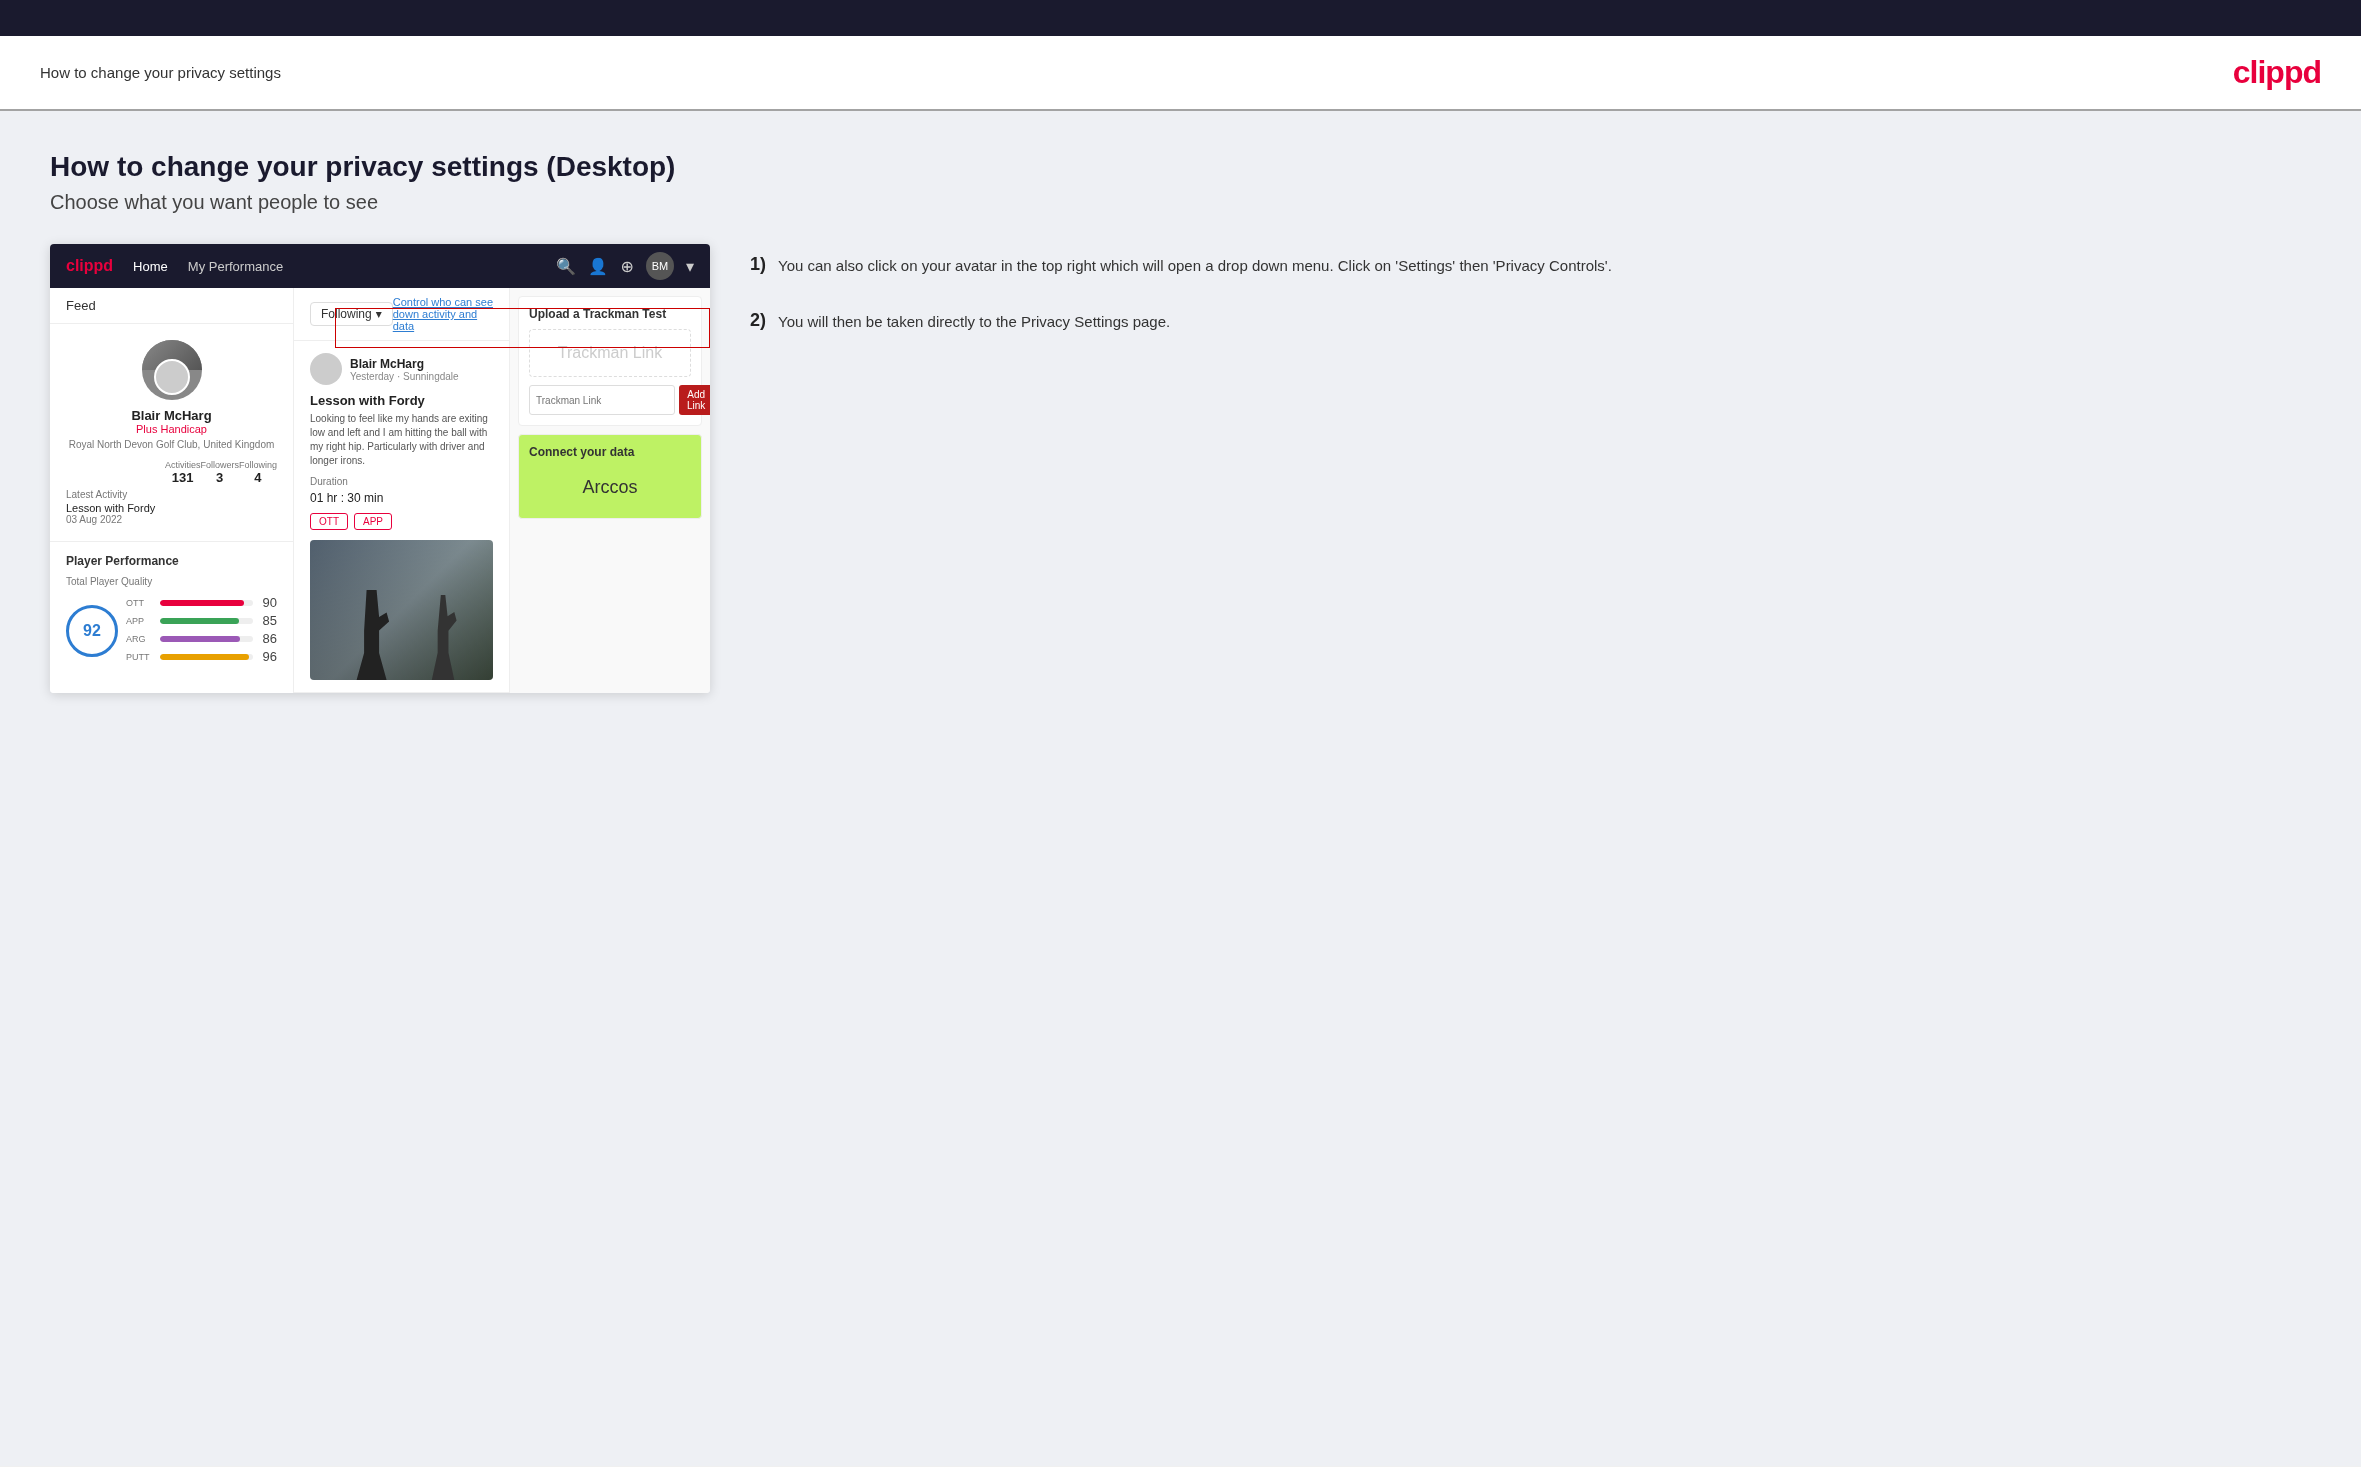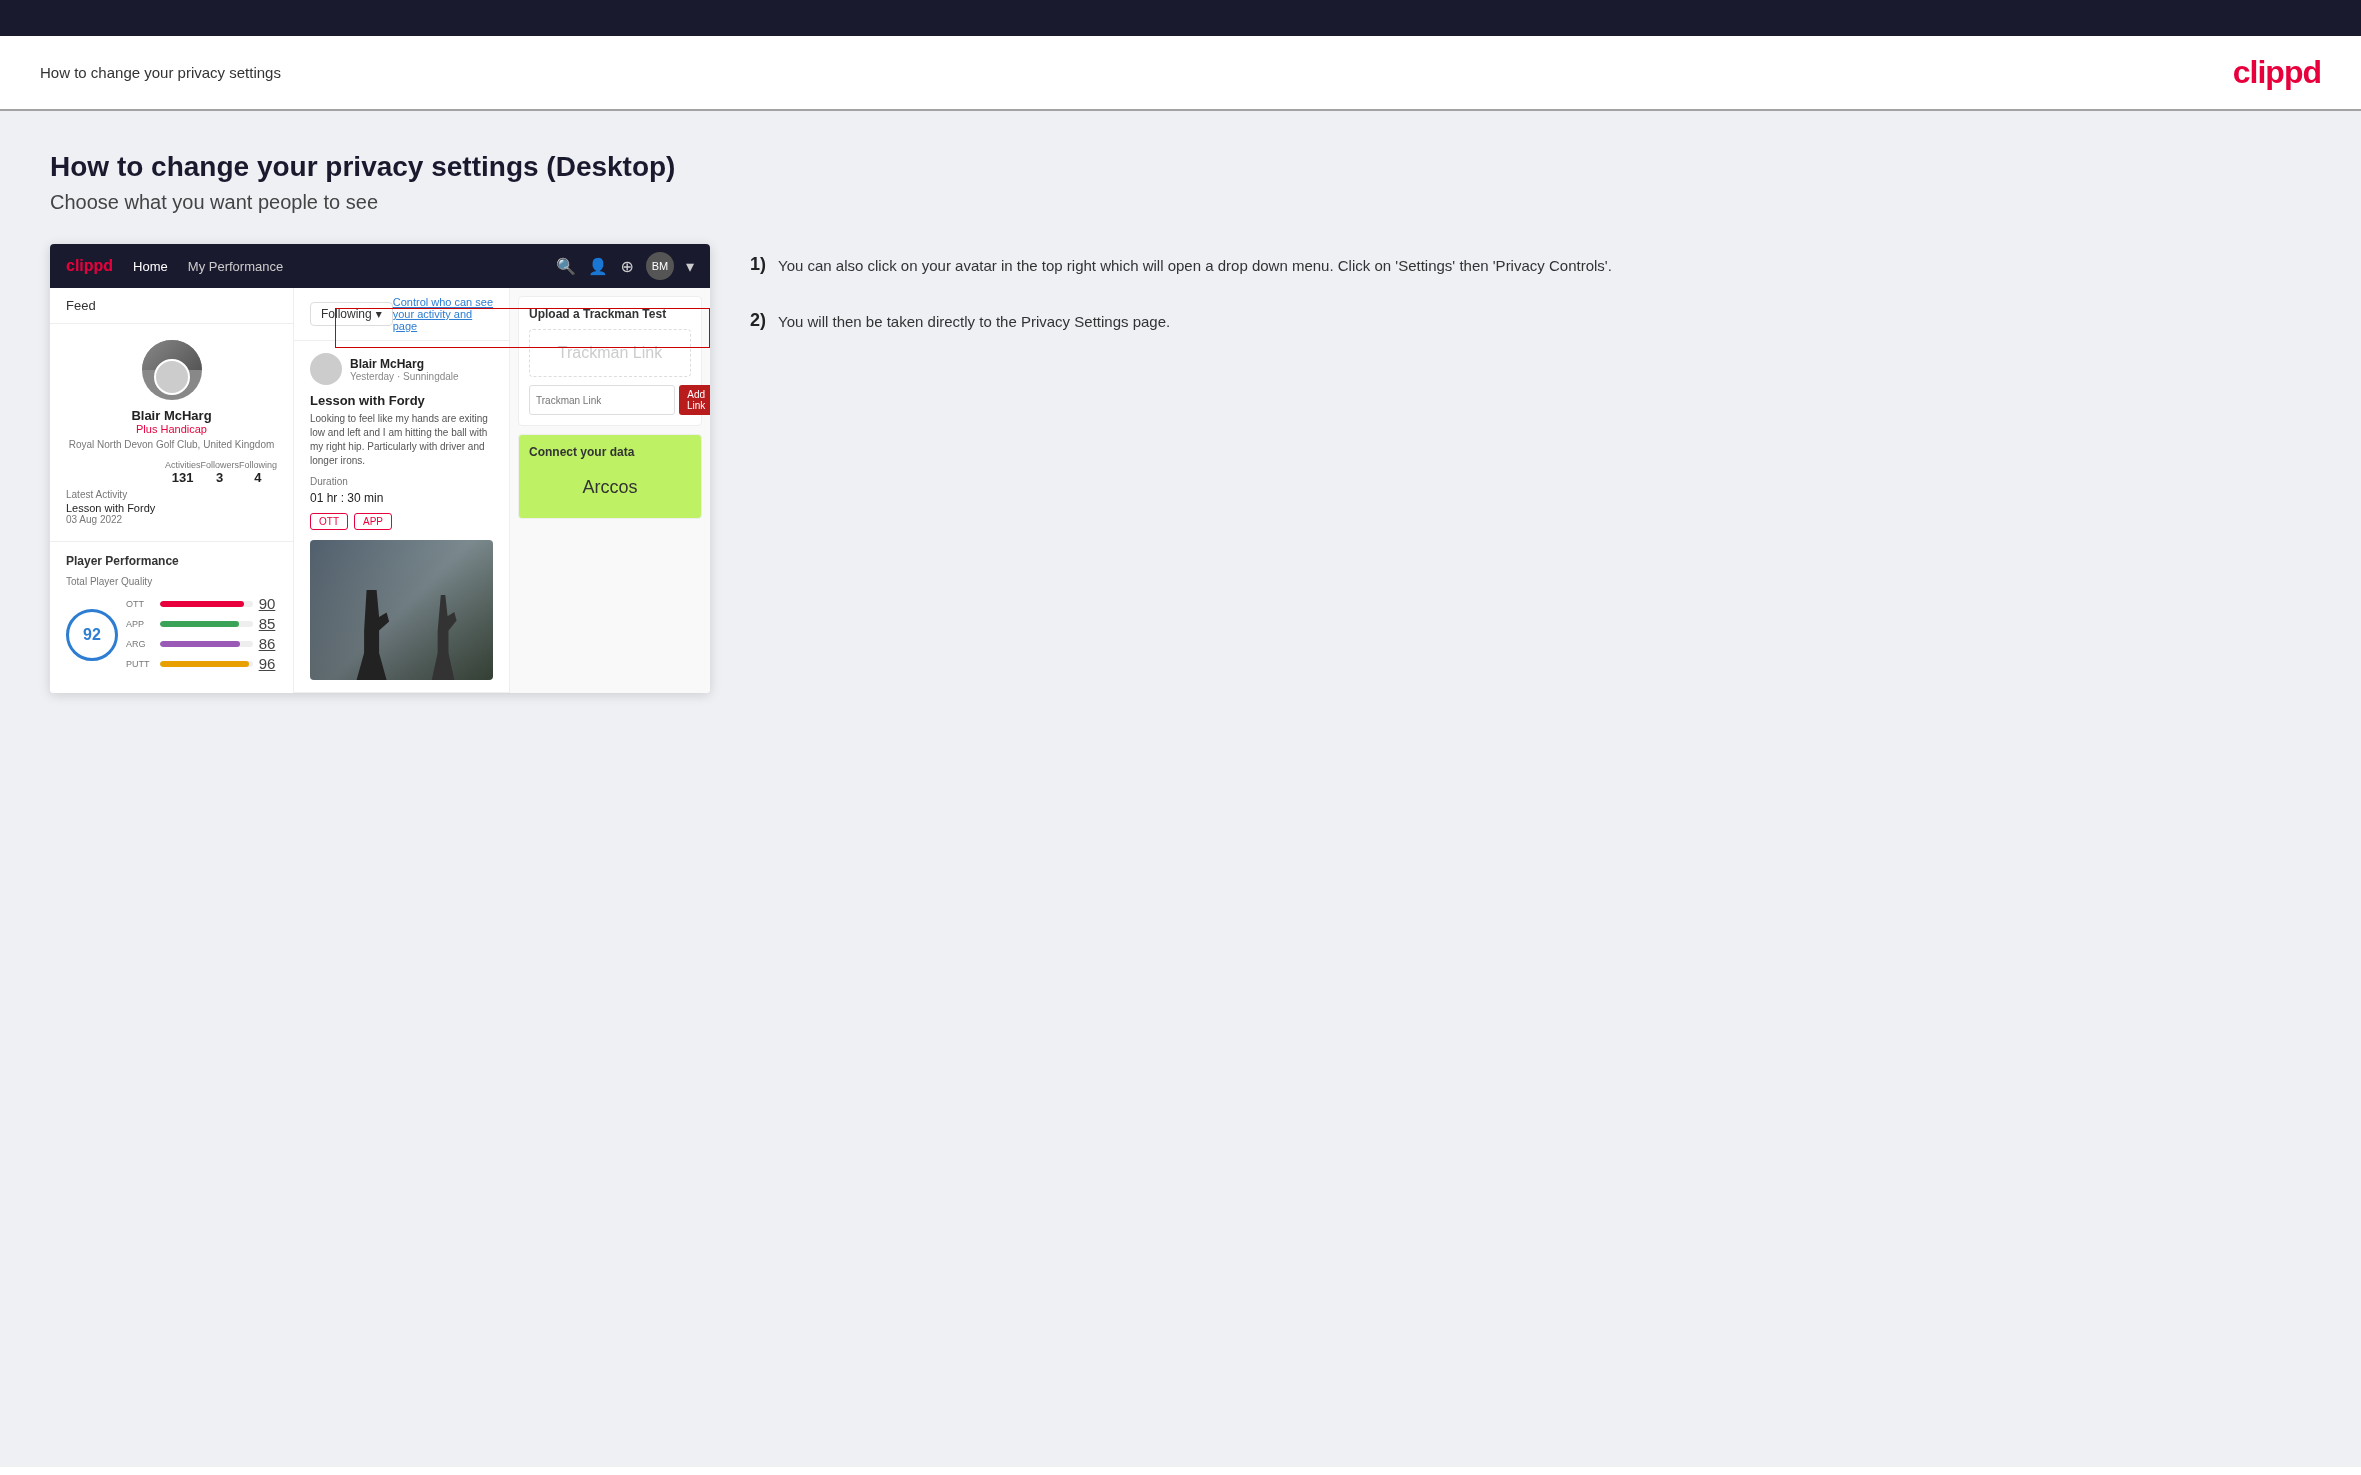--- a/index.html
+++ b/index.html
@@ -232,21 +232,21 @@
       flex: 1;
       height: 6px;
       background: #eee;
       border-radius: 3px;
       overflow: hidden;
     }
     .app-bar-fill {
       height: 100%;
       border-radius: 3px;
     }
-    .app-bar-value { font-size: 15px; color: #444; width: 20px; text-align: center; text-decoration: underline; }
+    .app-bar-value { font-size: 13px; color: #444; width: 20px; text-align: right; }
 
     
     .app-feed {
       flex: 1;
       border-right: 1px solid #eee;
       background: #fff;
     }
     .app-feed-header {
       padding: 8px 16px;
       border-bottom: 1px solid #eee;
@@ -589,21 +589,21 @@
             </div>
           </div>
         </div>
 
         <div class="app-feed">
           <div class="app-feed-header">
             <div class="app-following-btn">
               <span>Following</span>
               <span>▾</span>
             </div>
-            <span class="app-privacy-link">Control who can see your activity and page</span>
+            <span class="app-privacy-link">Control who can see down activity and data</span>
           </div>
           <div class="app-post">
             <div class="app-post-header">
               <div class="app-post-avatar"></div>
               <div>
                 <div class="app-post-name">Blair McHarg</div>
                 <div class="app-post-meta">Yesterday · Sunningdale</div>
               </div>
             </div>
             <div class="app-post-title">Lesson with Fordy</div>

